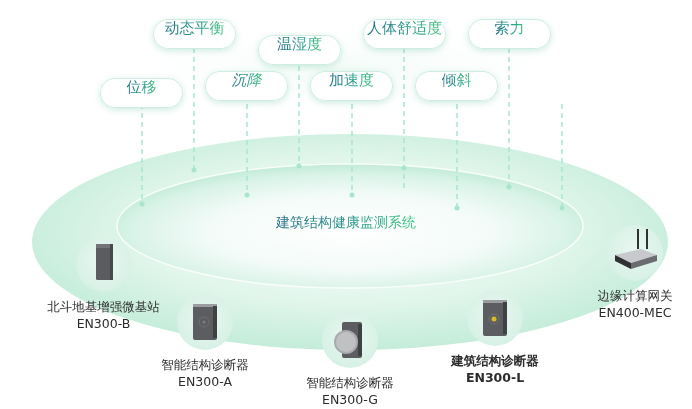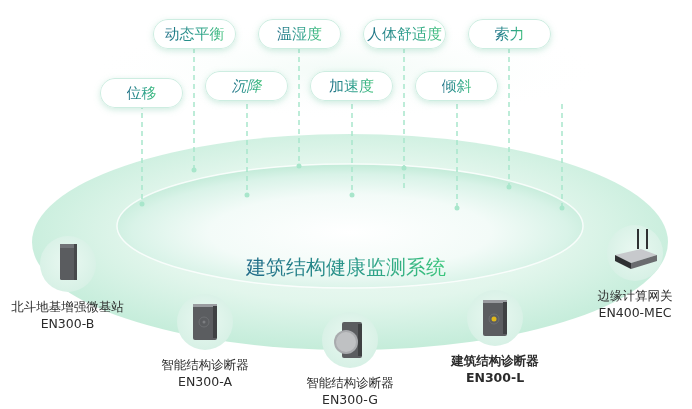--- a/index.html
+++ b/index.html
@@ -1,25 +1,25 @@
 <!DOCTYPE html>
 <html><head>
 <meta charset="utf-8">
 <style>
   html, body { margin:0; padding:0; }
   body { width:692px; height:409px; background:#ffffff; position:relative; overflow:hidden;
          font-family:"DejaVu Sans","Liberation Sans",sans-serif; }
   .stage { position:absolute; left:0; top:0; width:692px; height:409px; }
   .pill { position:absolute; height:30px; border-radius:15px; background:#ffffff;
           box-shadow:0 2px 6px rgba(120,200,170,0.35), 0 0 0 1px rgba(200,235,222,0.9) inset;
-          display:flex; align-items:center; justify-content:center; font-size:15px;
+          display:flex; justify-content:center; font-size:15px;
           background-image:linear-gradient(#fff,#fff); }
   .pill span { background:linear-gradient(90deg,#1d6f86 0%,#2a9e8a 55%,#3ec07a 100%);
                -webkit-background-clip:text; background-clip:text; color:transparent; white-space:nowrap; }
-  .center-title { position:absolute; left:0; width:692px; top:214px; text-align:center; font-size:20px;margin-top:40px; }
+  .center-title { position:absolute; left:0; width:692px; top:214px; text-align:center; font-size:14px; }
   .center-title span { background:linear-gradient(90deg,#1f6a88 0%,#2b9a8a 55%,#3bc67c 100%);
                        -webkit-background-clip:text; background-clip:text; color:transparent; }
   .device { position:absolute; text-align:center; font-size:12.5px; color:#2b2b2b; line-height:17px; }
   .device .circle { width:56px; height:56px; border-radius:50%; margin:0 auto 6px auto;
                     background:radial-gradient(circle at 50% 45%, #e9f8f1 0%, #d8f1e6 70%, #cdebdf 100%);
                     position:relative; }
   .device .name, .device .model { white-space:nowrap; }
 </style>
 </head>
 <body>
@@ -69,21 +69,21 @@
       <circle cx="247" cy="195" r="2.5"></circle>
       <circle cx="352" cy="195" r="2.5"></circle>
       <circle cx="457" cy="208" r="2.5"></circle>
       <circle cx="562" cy="208" r="2.5"></circle>
     </g>
   </svg>
 
   <div class="pill" style="left:153px;top:19px;width:83px;">
       <span>动态平衡</span>
     </div>
-  <div class="pill" style="left:258px;top:19px;width:83px;">
+  <div class="pill" style="left:258px;top:35px;width:83px;">
       <span>温湿度</span>
     </div>
   <div class="pill" style="left:363px;top:19px;width:83px;">
       <span>人体舒适度</span>
     </div>
   <div class="pill" style="left:468px;top:19px;width:83px;">
       <span>索力</span>
     </div>
 
   <div class="pill" style="left:100px;top:78px;width:83px;">
@@ -94,21 +94,21 @@
     </div>
   <div class="pill" style="left:415px;top:71px;width:83px;">
       <span>倾斜</span>
     </div>
   <div class="pill" style="left:310px;top:71px;width:83px;">
       <span>加速度</span>
     </div>
 
   <div class="center-title"><span>建筑结构健康监测系统</span></div>
 
-  <div class="device" style="left:0px;top:236px;width:135px;">
+  <div class="device" style="left:0px;top:236px;width:135px;padding-left:36px;">
     <div class="circle">
       <svg width="56" height="56" viewBox="0 0 56 56">
         <rect x="20" y="8" width="17" height="36" rx="1.5" fill="#5a5c5f"></rect>
         <rect x="20" y="8" width="17" height="4" fill="#727478"></rect>
         <rect x="34" y="8" width="3" height="36" fill="#47494b"></rect>
       </svg>
     </div>
     <div class="name">北斗地基增强微基站</div>
     <div class="model">EN300-B</div>
   </div>

